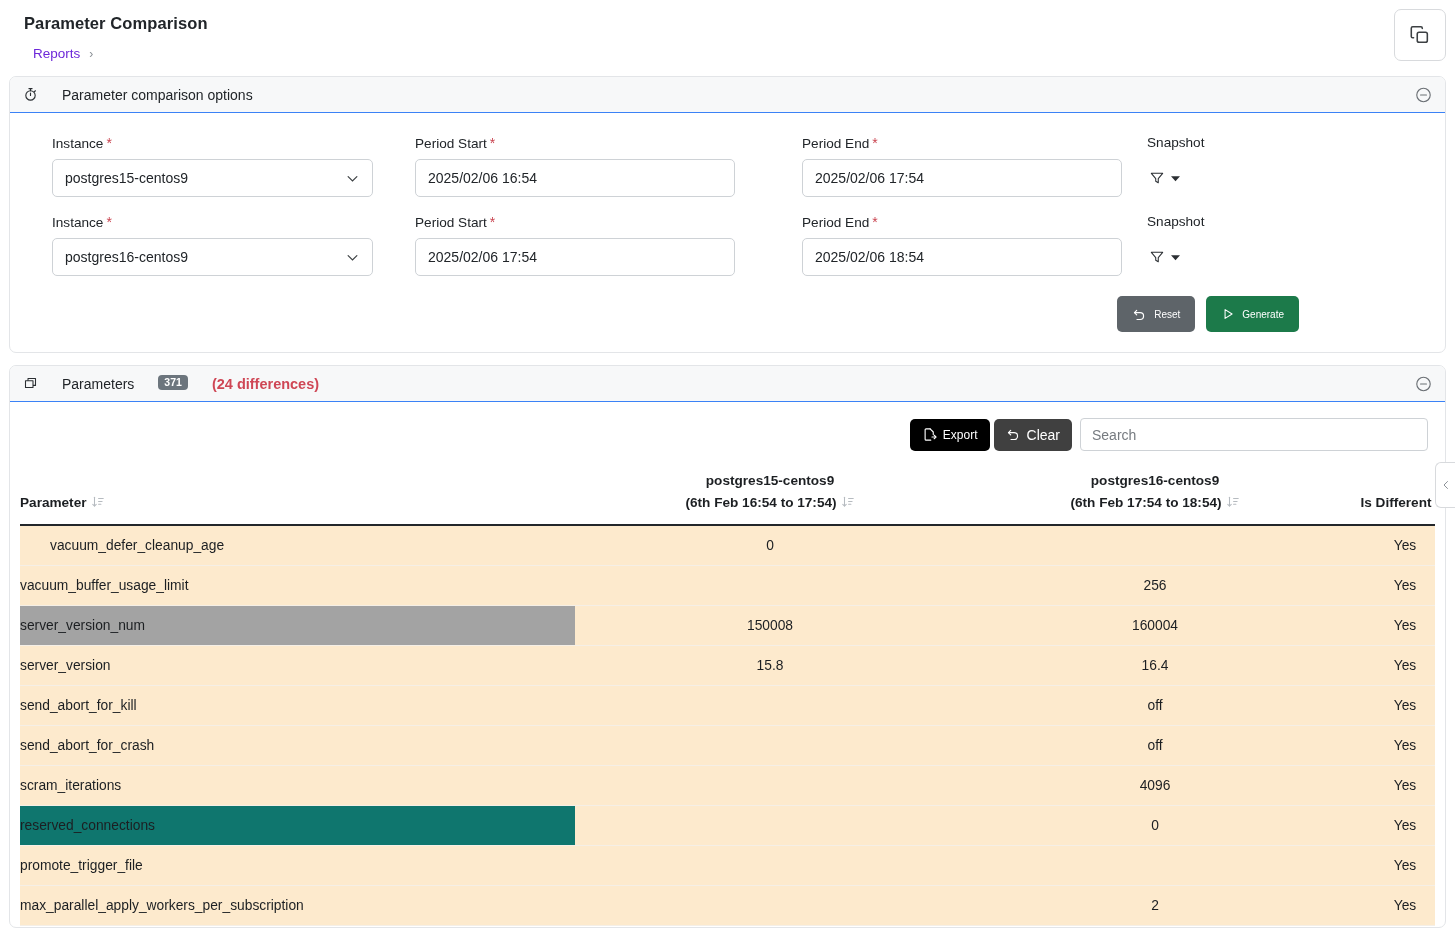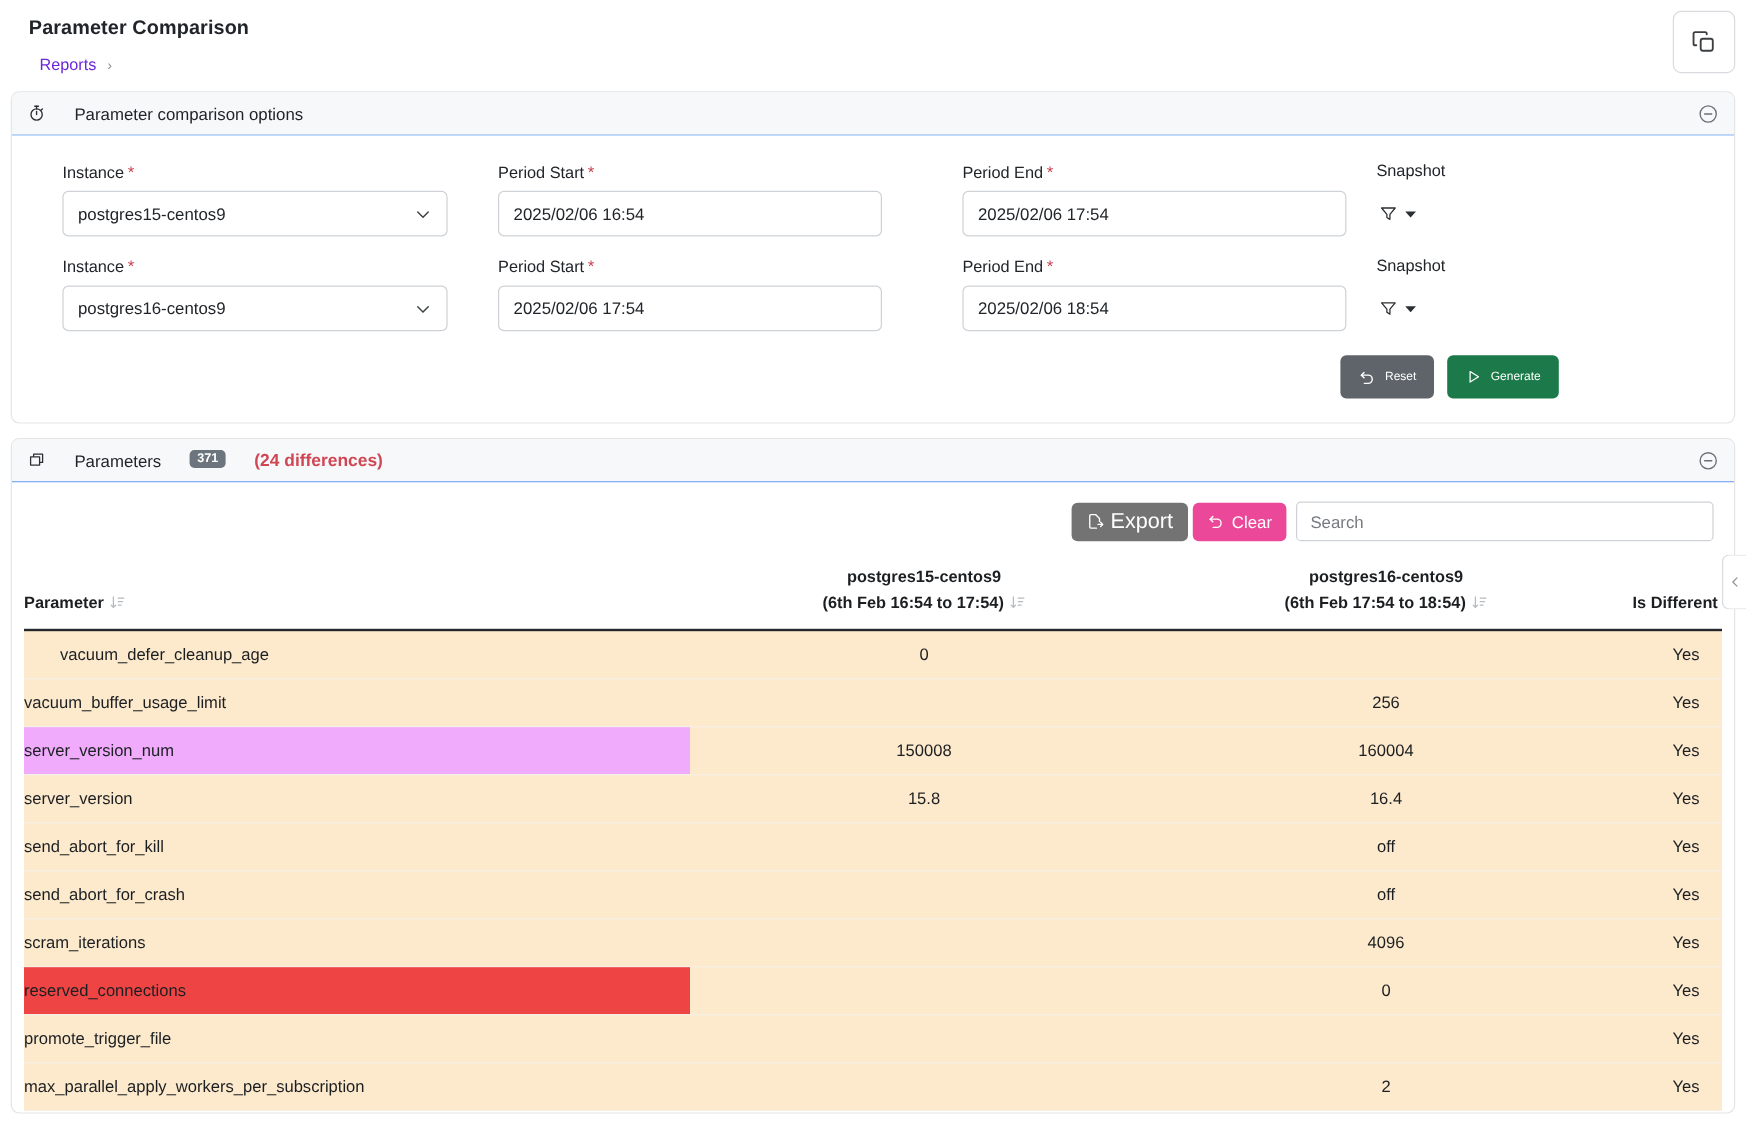--- a/index.html
+++ b/index.html
@@ -162,22 +162,22 @@
     align-items: center;
     gap: 7px;
     padding: 0 15px;
     font-size: 10px;
     color: #fff;
     cursor: pointer;
     font-family: inherit;
   }
   .btn-reset   { background: #5e6469; }
   .btn-generate{ background: #1c7a4a; }
-  .btn-export  { background: #737373; height: 32px; font-size: 18px; padding: 0 12px; gap: 6px;}
-  .btn-clear   { background: #ec4899; height: 32px; font-size: 14px; padding: 0 12px; gap: 6px;}
+  .btn-export  { background: #000000; height: 32px; font-size: 12px; padding: 0 12px; gap: 6px;}
+  .btn-clear   { background: #404040; height: 32px; font-size: 14px; padding: 0 12px; gap: 6px;}
 
   
   .table-toolbar {
     display: flex;
     justify-content: flex-end;
     align-items: center;
     padding: 16px 17px 12px 0;
     gap: 4px;
   }
   .search-input {
@@ -502,21 +502,21 @@
             <td class="c-v2" style="background: rgb(253, 234, 205);"></td>
             <td class="c-diff" style="background: rgb(253, 234, 205);">Yes</td>
           </tr>
           <tr>
             <td class="c-param" style="background: rgb(253, 234, 205);">vacuum_buffer_usage_limit</td>
             <td class="c-v1" style="background: rgb(253, 234, 205);"></td>
             <td class="c-v2" style="background: rgb(253, 234, 205);">256</td>
             <td class="c-diff" style="background: rgb(253, 234, 205);">Yes</td>
           </tr>
           <tr>
-            <td class="c-param" style="background: #f0abfc;">server_version_num</td>
+            <td class="c-param" style="background: #a3a3a3;">server_version_num</td>
             <td class="c-v1" style="background: rgb(253, 234, 205);">150008</td>
             <td class="c-v2" style="background: rgb(253, 234, 205);">160004</td>
             <td class="c-diff" style="background: rgb(253, 234, 205);">Yes</td>
           </tr>
           <tr>
             <td class="c-param" style="background: rgb(253, 234, 205);">server_version</td>
             <td class="c-v1" style="background: rgb(253, 234, 205);">15.8</td>
             <td class="c-v2" style="background: rgb(253, 234, 205);">16.4</td>
             <td class="c-diff" style="background: rgb(253, 234, 205);">Yes</td>
           </tr>
@@ -532,21 +532,21 @@
             <td class="c-v2" style="background: rgb(253, 234, 205);">off</td>
             <td class="c-diff" style="background: rgb(253, 234, 205);">Yes</td>
           </tr>
           <tr>
             <td class="c-param" style="background: rgb(253, 234, 205);">scram_iterations</td>
             <td class="c-v1" style="background: rgb(253, 234, 205);"></td>
             <td class="c-v2" style="background: rgb(253, 234, 205);">4096</td>
             <td class="c-diff" style="background: rgb(253, 234, 205);">Yes</td>
           </tr>
           <tr>
-            <td class="c-param" style="background: #ef4444; margin-top: 17px;">reserved_connections</td>
+            <td class="c-param" style="background: #0f766e; margin-top: 17px;">reserved_connections</td>
             <td class="c-v1" style="background: rgb(253, 234, 205);"></td>
             <td class="c-v2" style="background: rgb(253, 234, 205);">0</td>
             <td class="c-diff" style="background: rgb(253, 234, 205);">Yes</td>
           </tr>
           <tr>
             <td class="c-param" style="background: rgb(253, 234, 205); margin-left: 24px;">promote_trigger_file</td>
             <td class="c-v1" style="background: rgb(253, 234, 205);"></td>
             <td class="c-v2" style="background: rgb(253, 234, 205);"></td>
             <td class="c-diff" style="background: rgb(253, 234, 205);">Yes</td>
           </tr>

